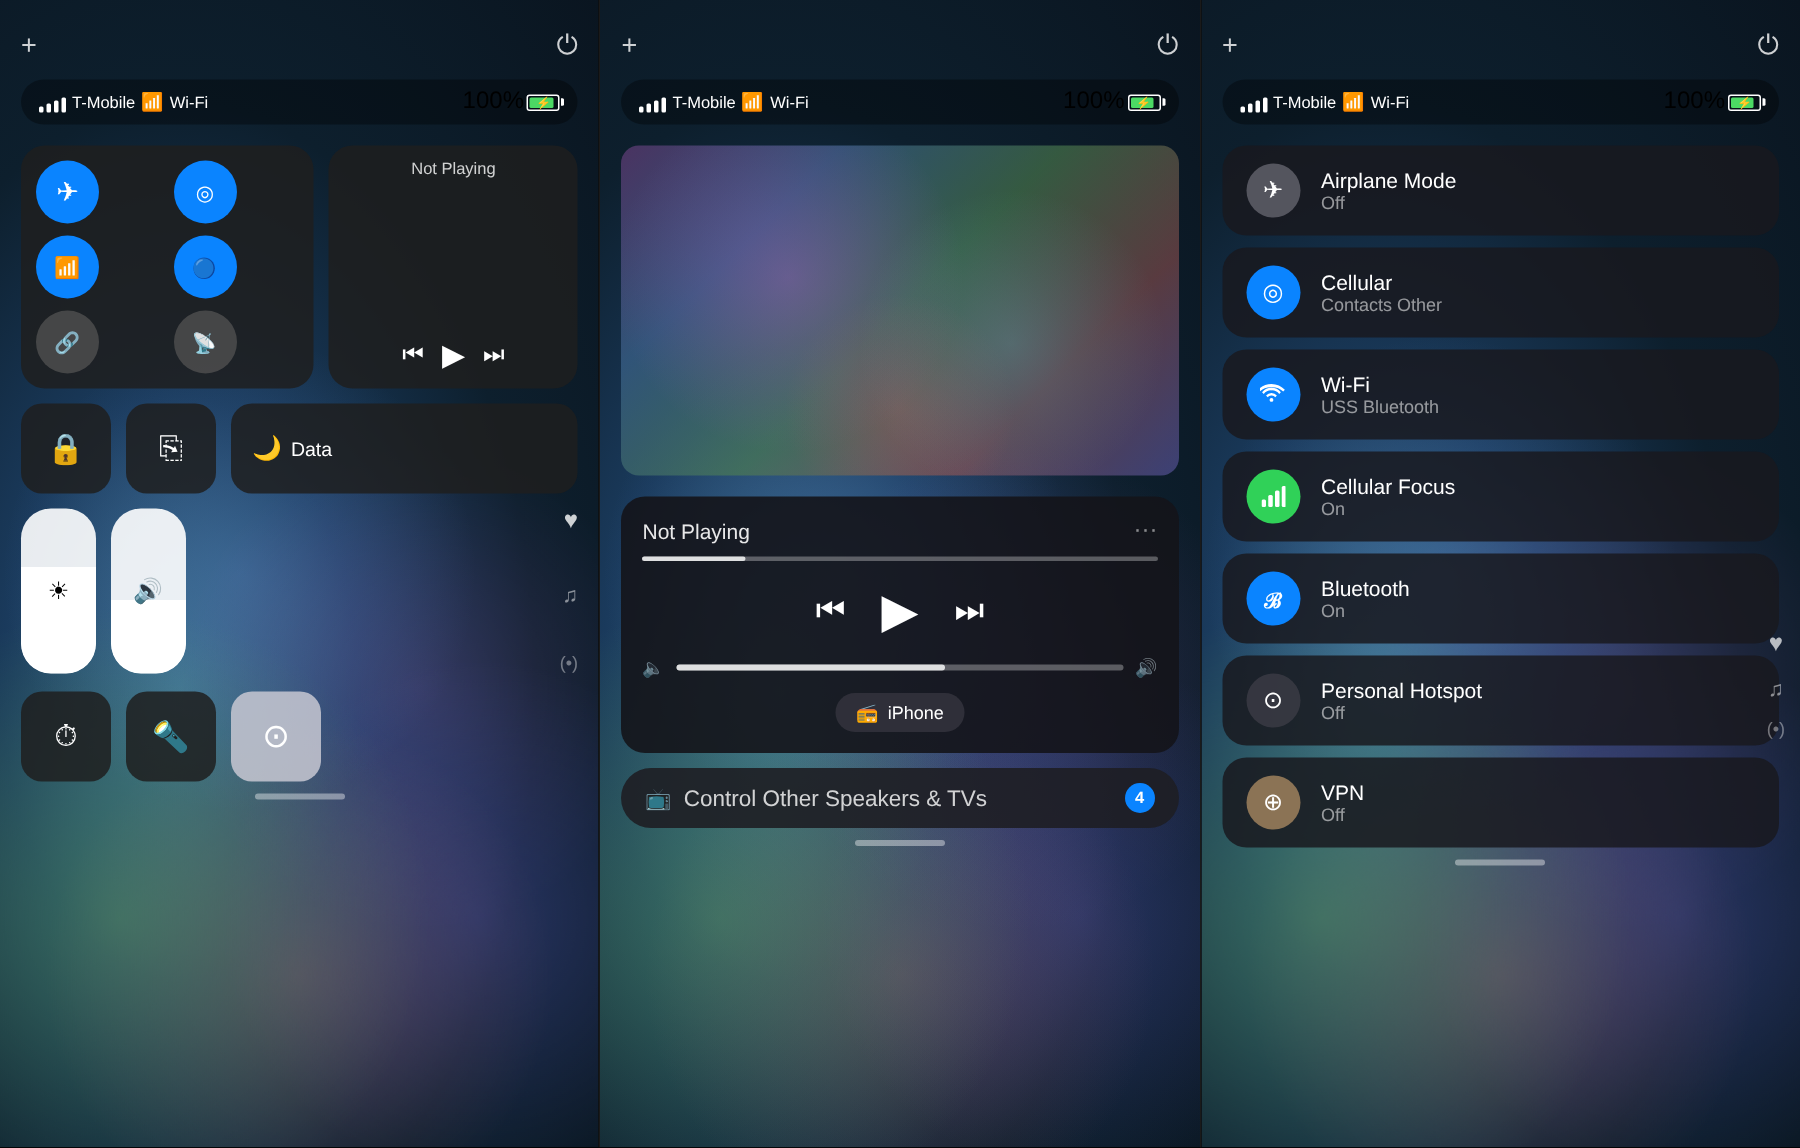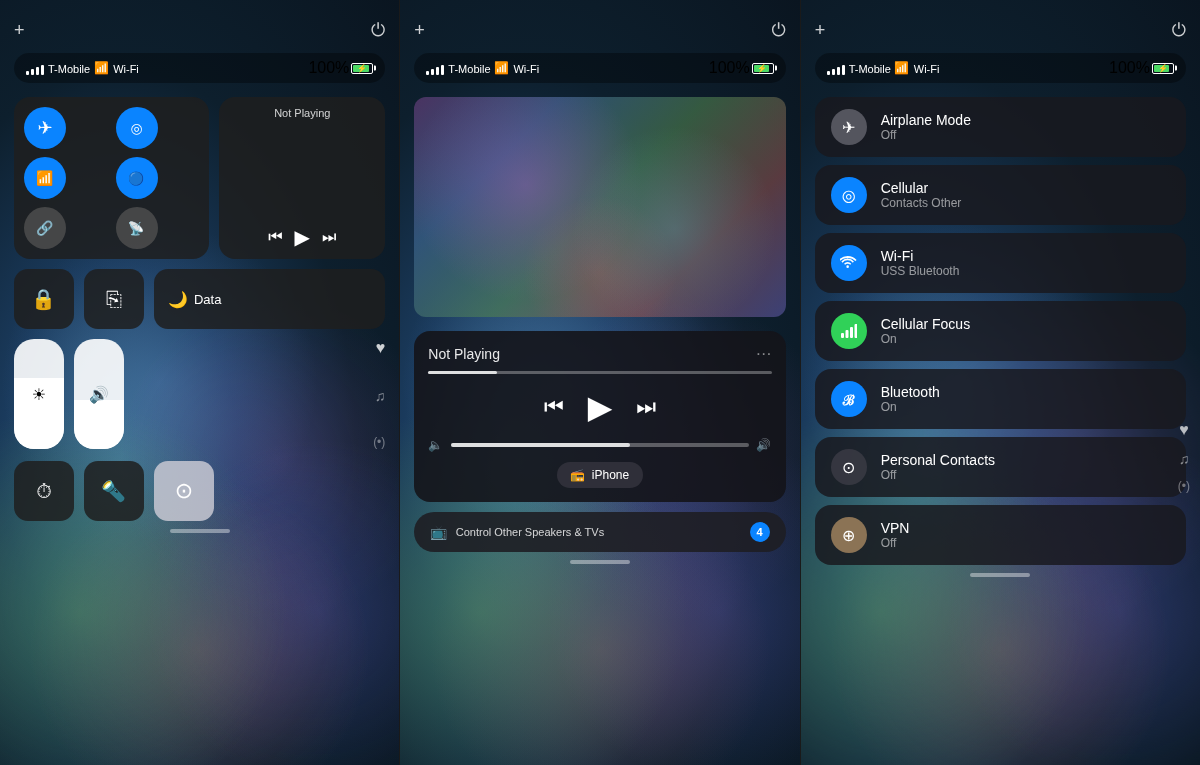--- a/index.html
+++ b/index.html
@@ -444,21 +444,21 @@
       align-items: center;
       gap: 8px;
     }
 
     .co-icon {
       font-size: 14px;
       color: white;
     }
 
     .co-text {
-      font-size: 11px;
+      font-size: 15px;
       color: rgba(255,255,255,0.8);
     }
 
     .co-badge {
       background: #0a84ff;
       border-radius: 50%;
       width: 20px;
       height: 20px;
       display: flex;
       align-items: center;
@@ -781,21 +781,21 @@
         <div class="exp-icon-circle icon-blue" style="font-size:14px;font-weight:bold">ℬ</div>
         <div class="exp-text">
           <span class="exp-label">Bluetooth</span>
           <span class="exp-sublabel">On</span>
         </div>
       </div>
 
       <div class="exp-item">
         <div class="exp-icon-circle icon-dark">⊙</div>
         <div class="exp-text">
-          <span class="exp-label">Personal Contacts</span>
+          <span class="exp-label">Personal Hotspot</span>
           <span class="exp-sublabel">Off</span>
         </div>
       </div>
 
       <div class="exp-item">
         <div class="exp-icon-circle icon-olive">⊕</div>
         <div class="exp-text">
           <span class="exp-label">VPN</span>
           <span class="exp-sublabel">Off</span>
         </div>

